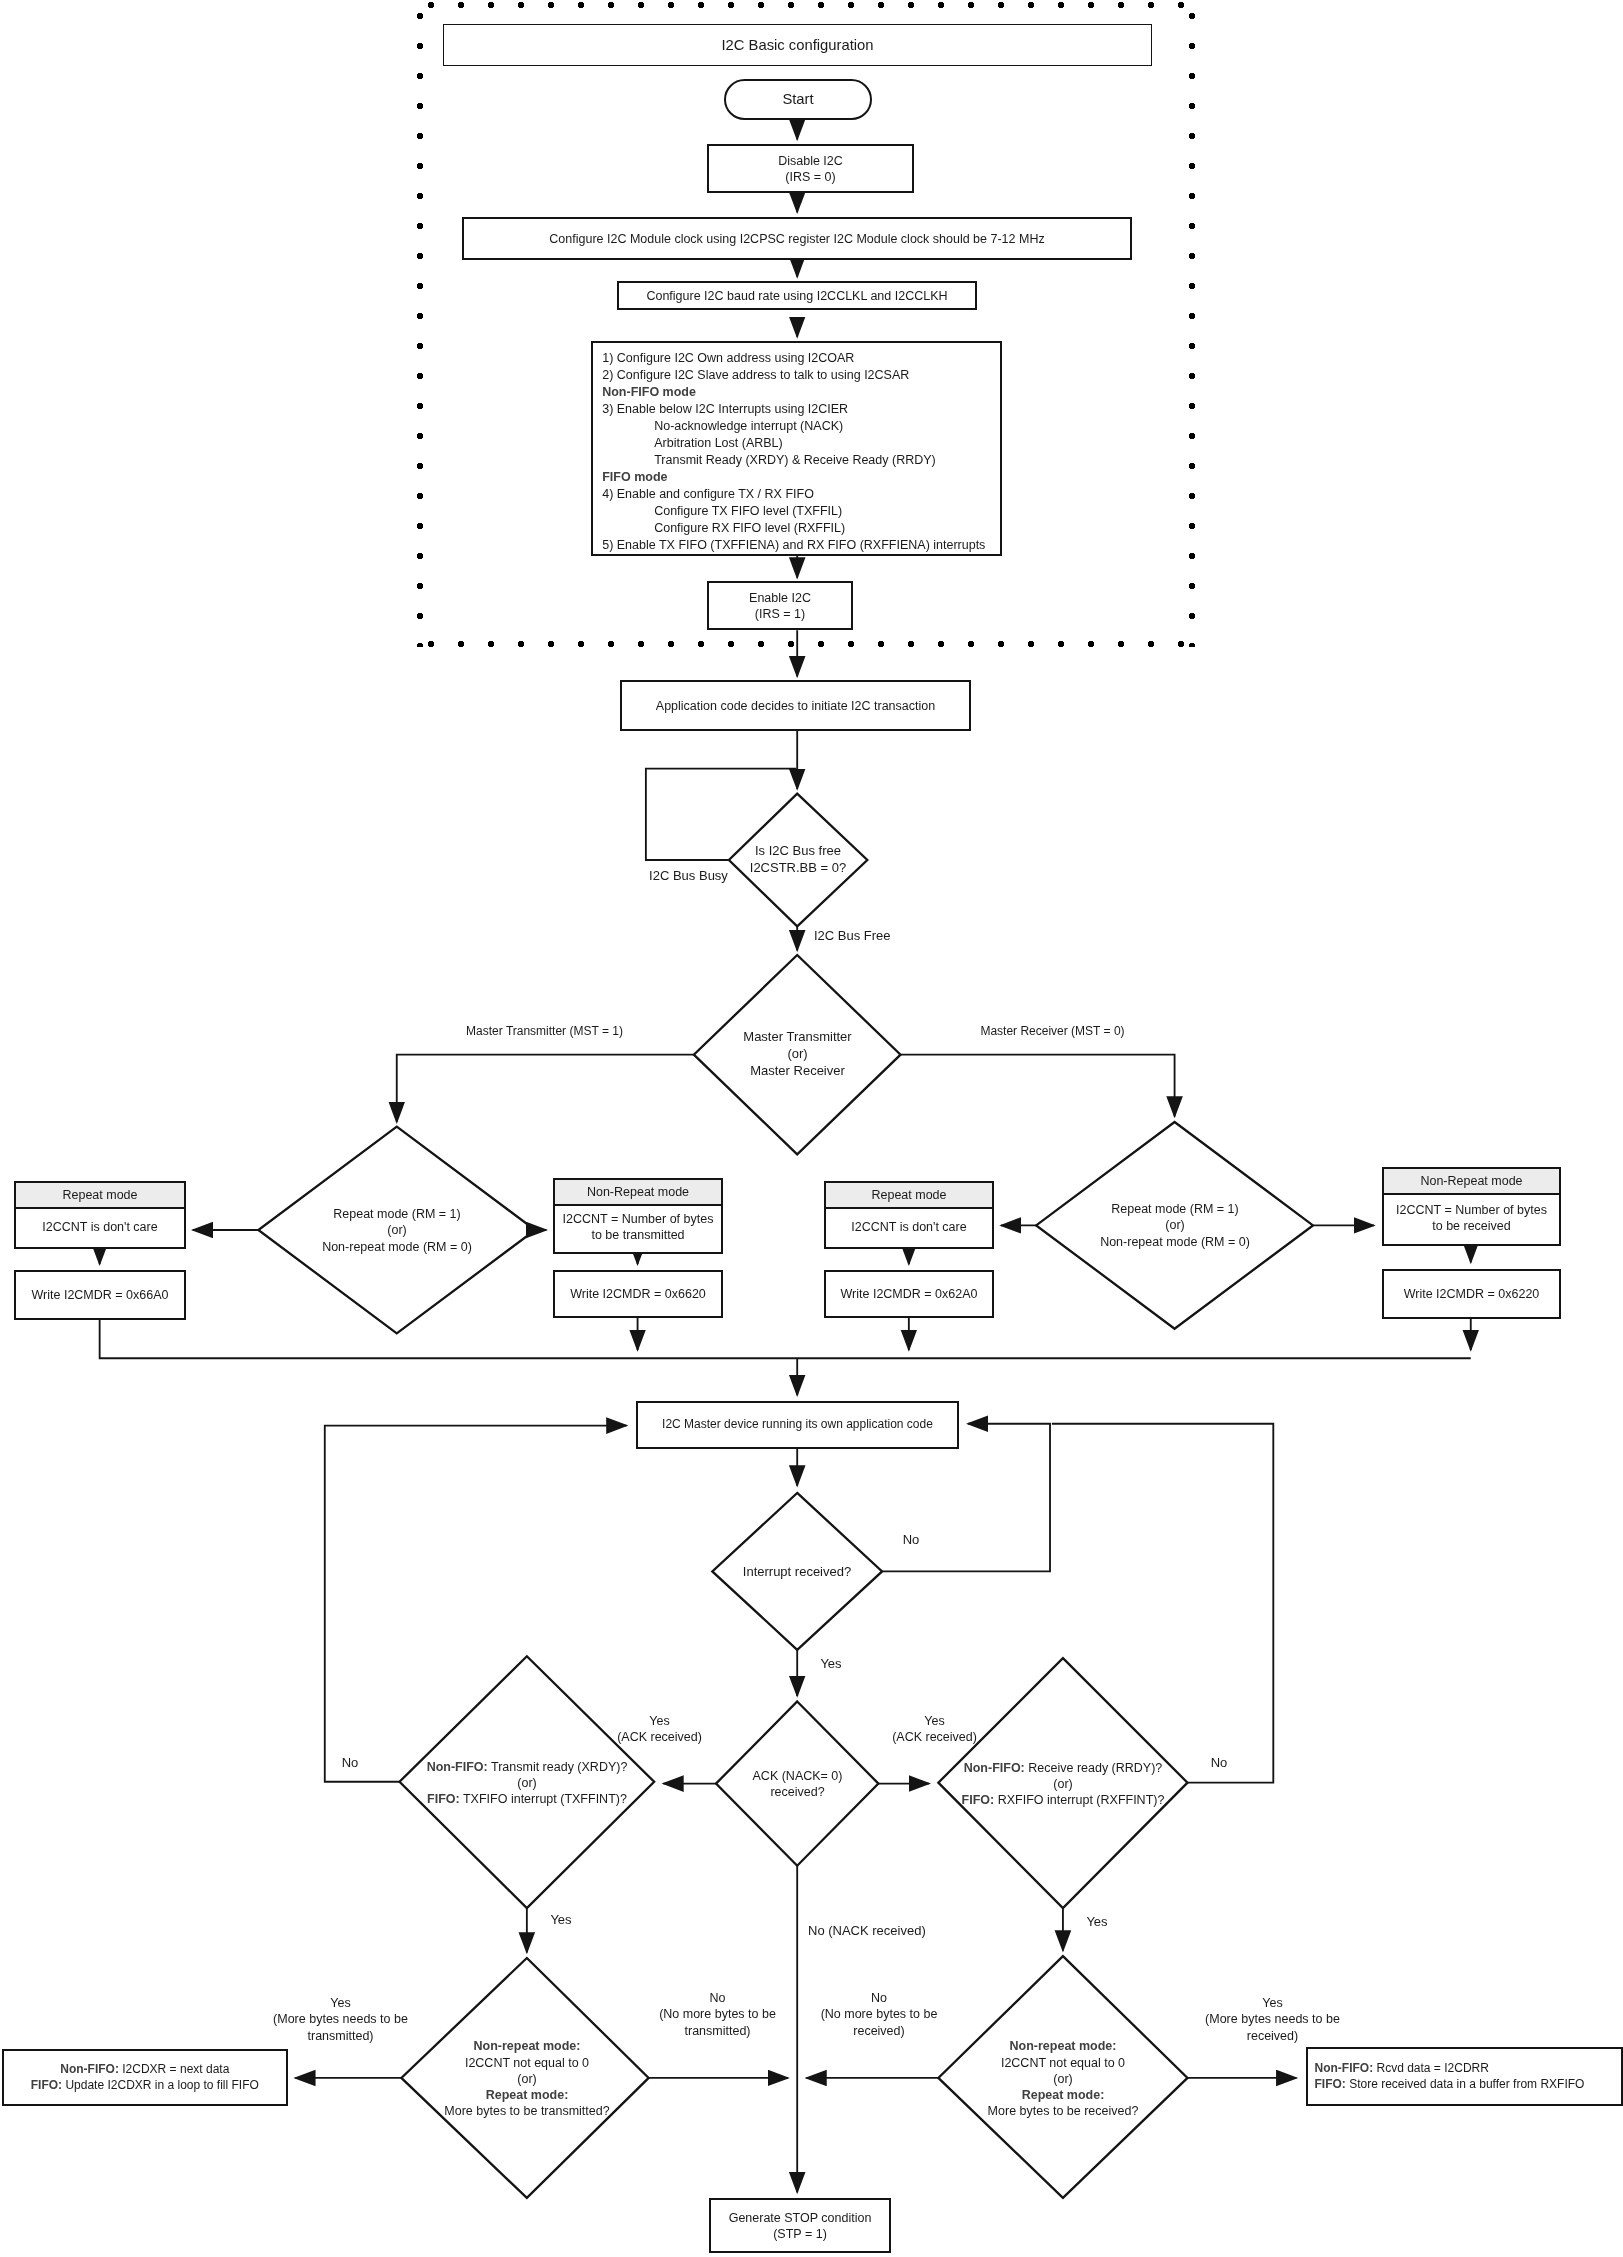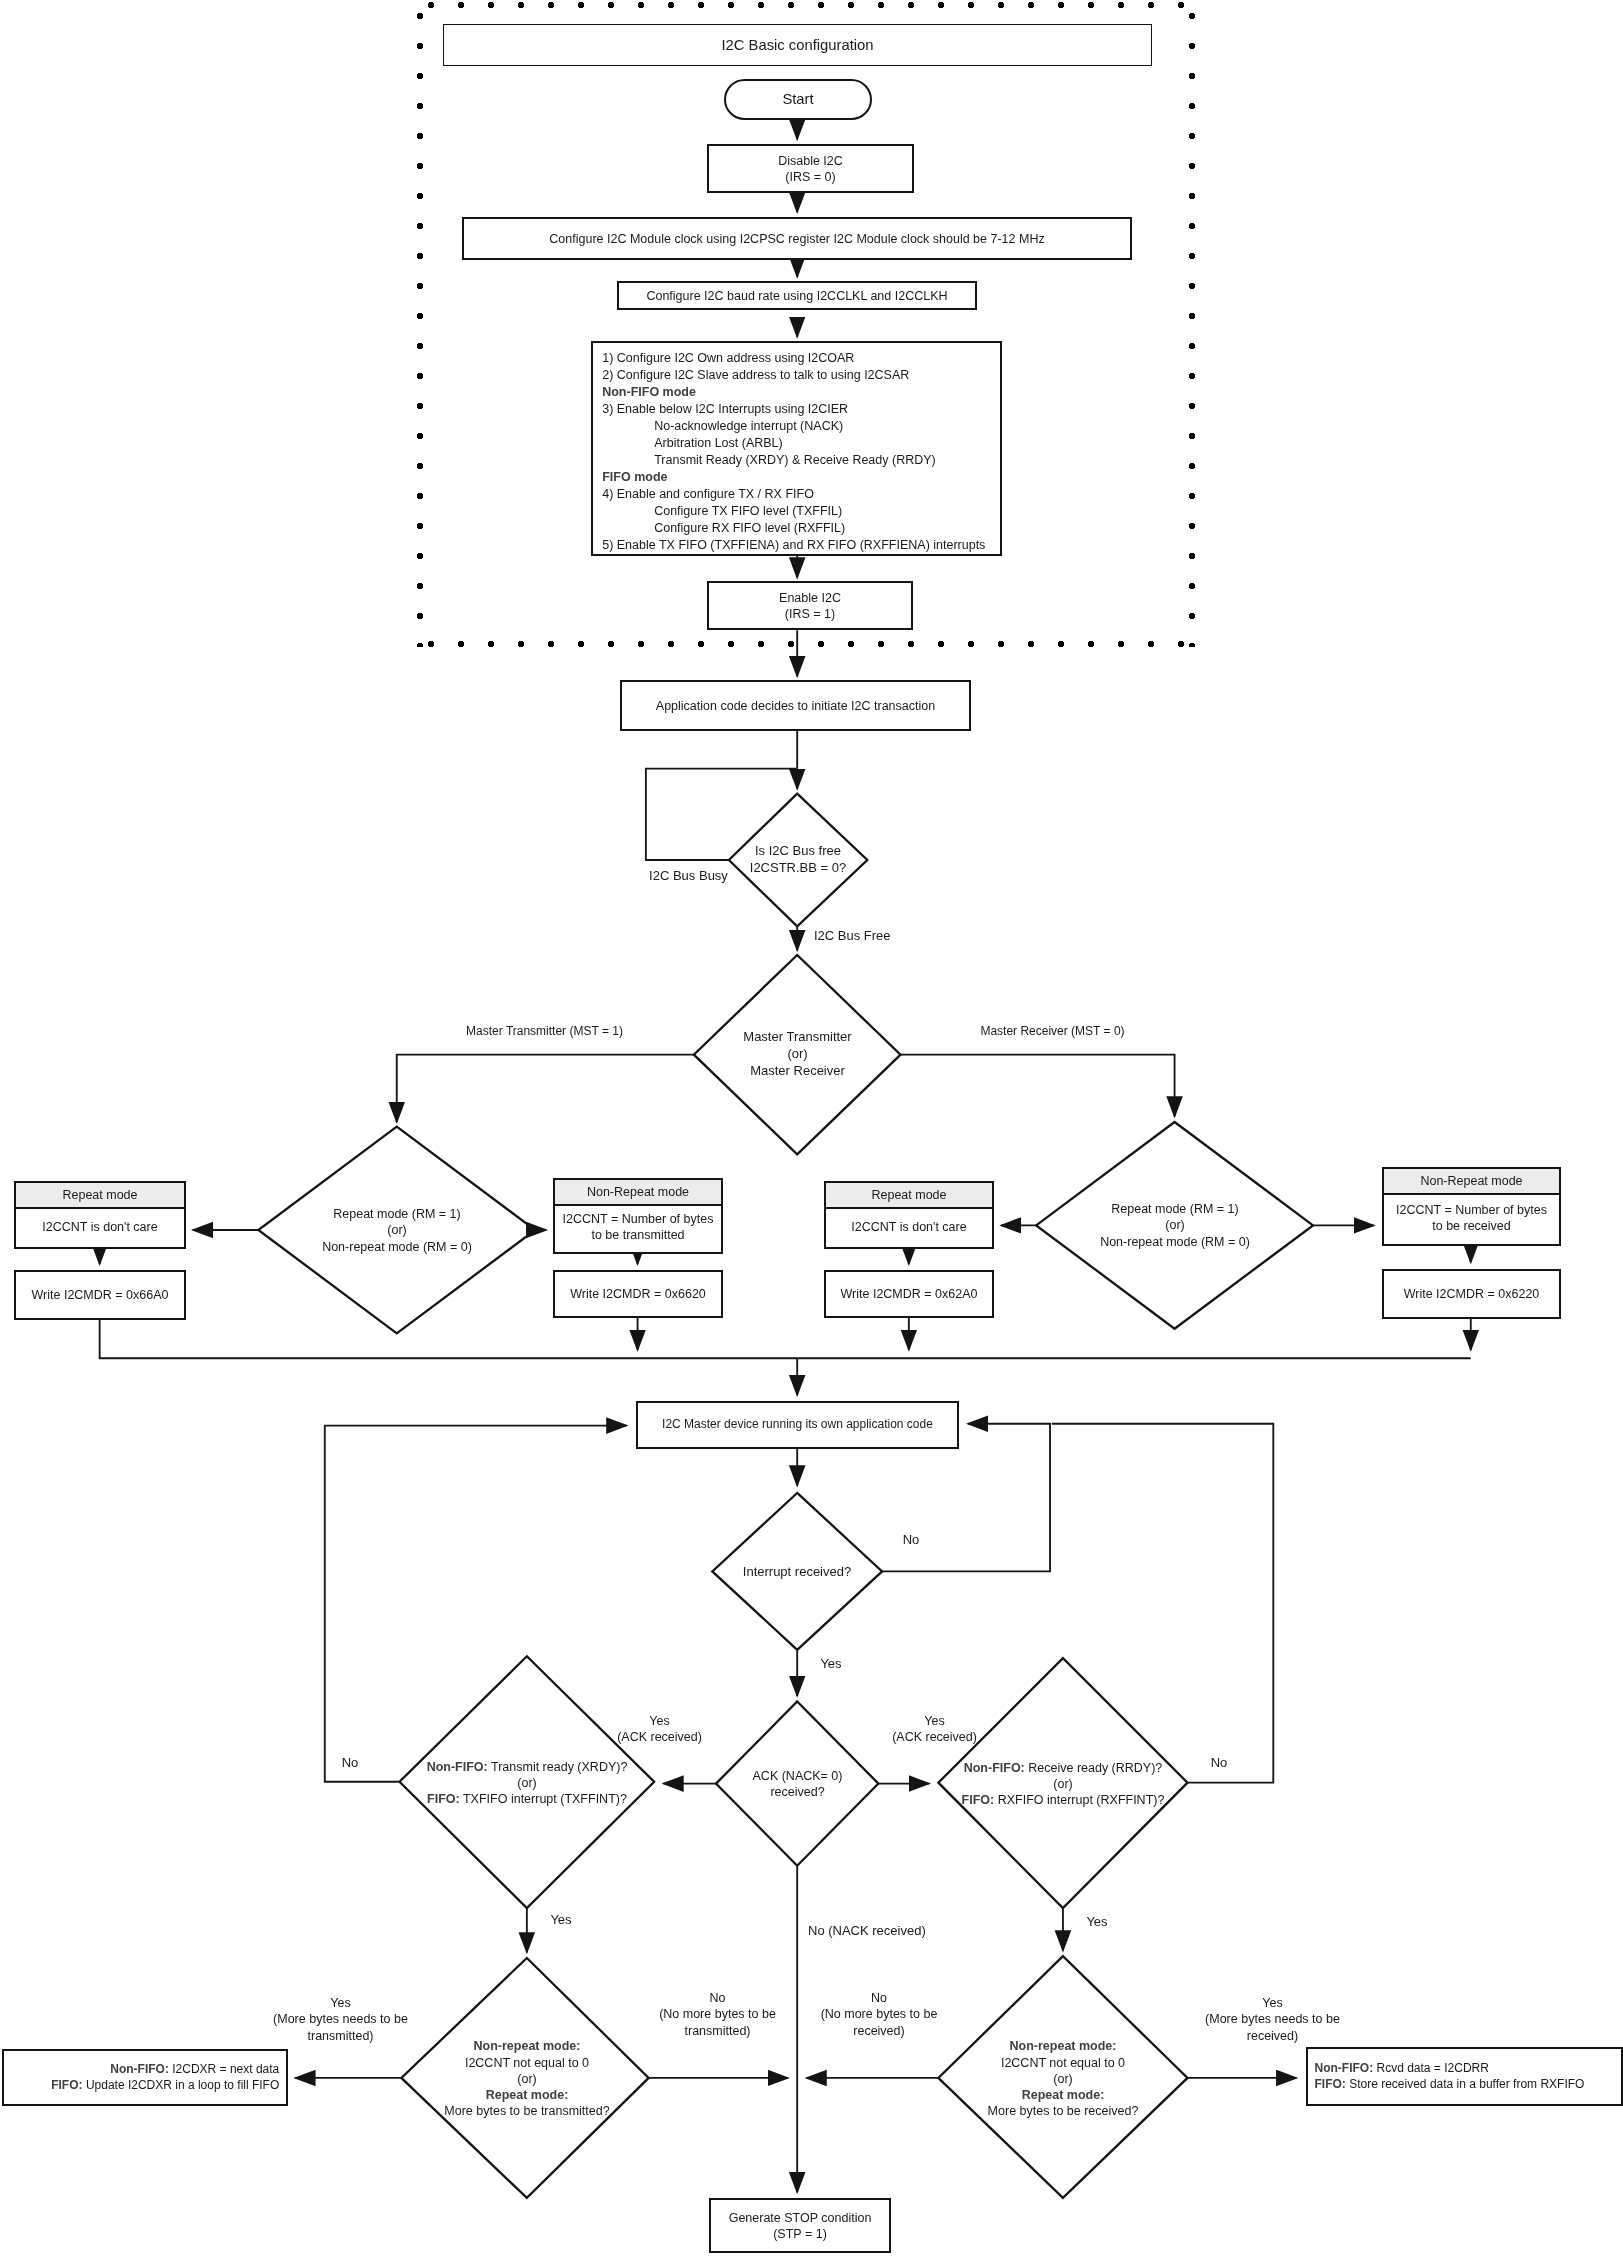--- a/index.html
+++ b/index.html
@@ -142,21 +142,21 @@
     <div class="ind">No-acknowledge interrupt (NACK)</div>
     <div class="ind">Arbitration Lost (ARBL)</div>
     <div class="ind">Transmit Ready (XRDY) &amp; Receive Ready (RRDY)</div>
     <div class="bb">FIFO mode</div>
     <div>4) Enable and configure TX / RX FIFO</div>
     <div class="ind">Configure TX FIFO level (TXFFIL)</div>
     <div class="ind">Configure RX FIFO level (RXFFIL)</div>
     <div>5) Enable TX FIFO (TXFFIENA) and RX FIFO (RXFFIENA) interrupts</div>
   </div>
 
-  <div class="node" style="left:707px;top:581px;width:206px;height:49px;">
+  <div class="node" style="left:707px;top:581px;width:146px;height:49px;">
     <div>Enable I2C</div>
     <div>(IRS = 1)</div>
   </div>
 
   <div class="node" style="left:620px;top:680px;width:351px;height:51px;">
     <span>Application code decides to  initiate I2C transaction</span>
   </div>
 
   <div class="dtext" style="left:724px;top:832px;width:148px;height:55px;font-size:13px;">
     <div>Is I2C Bus free</div>
@@ -319,21 +319,21 @@
   </div>
   <div class="lbl" style="left:805px;top:1990px;width:148px;">
     <div>No</div>
     <div>(No more bytes to be received)</div>
   </div>
   <div class="lbl" style="left:1194px;top:1995px;width:157px;">
     <div>Yes</div>
     <div>(More bytes needs to be received)</div>
   </div>
 
-  <div class="node" style="left:1.8px;top:2049px;width:286px;height:57px;align-items:flex-end;text-align:left;padding:3.7px 6.5px;font-size:12px;">
+  <div class="node" style="left:1.8px;top:2049px;width:286px;height:57px;align-items:center;text-align:left;padding:3.7px 6.5px;font-size:12px;">
     <div><span class="bb">Non-FIFO:</span> <span>I2CDXR = next data</span></div>
     <div><span class="bb">FIFO:</span> <span>Update I2CDXR in a loop to fill FIFO</span></div>
   </div>
   <div class="node" style="left:1306px;top:2047px;width:317px;height:59px;align-items:flex-start;text-align:left;padding:3.7px 6.5px;font-size:12px;">
     <div><span class="bb">Non-FIFO:</span> <span>Rcvd data = I2CDRR</span></div>
     <div><span class="bb">FIFO:</span> <span>Store received data in a buffer from RXFIFO</span></div>
   </div>
 
   <div class="node" style="left:709px;top:2198px;width:182px;height:55px;">
     <div>Generate STOP condition</div>

